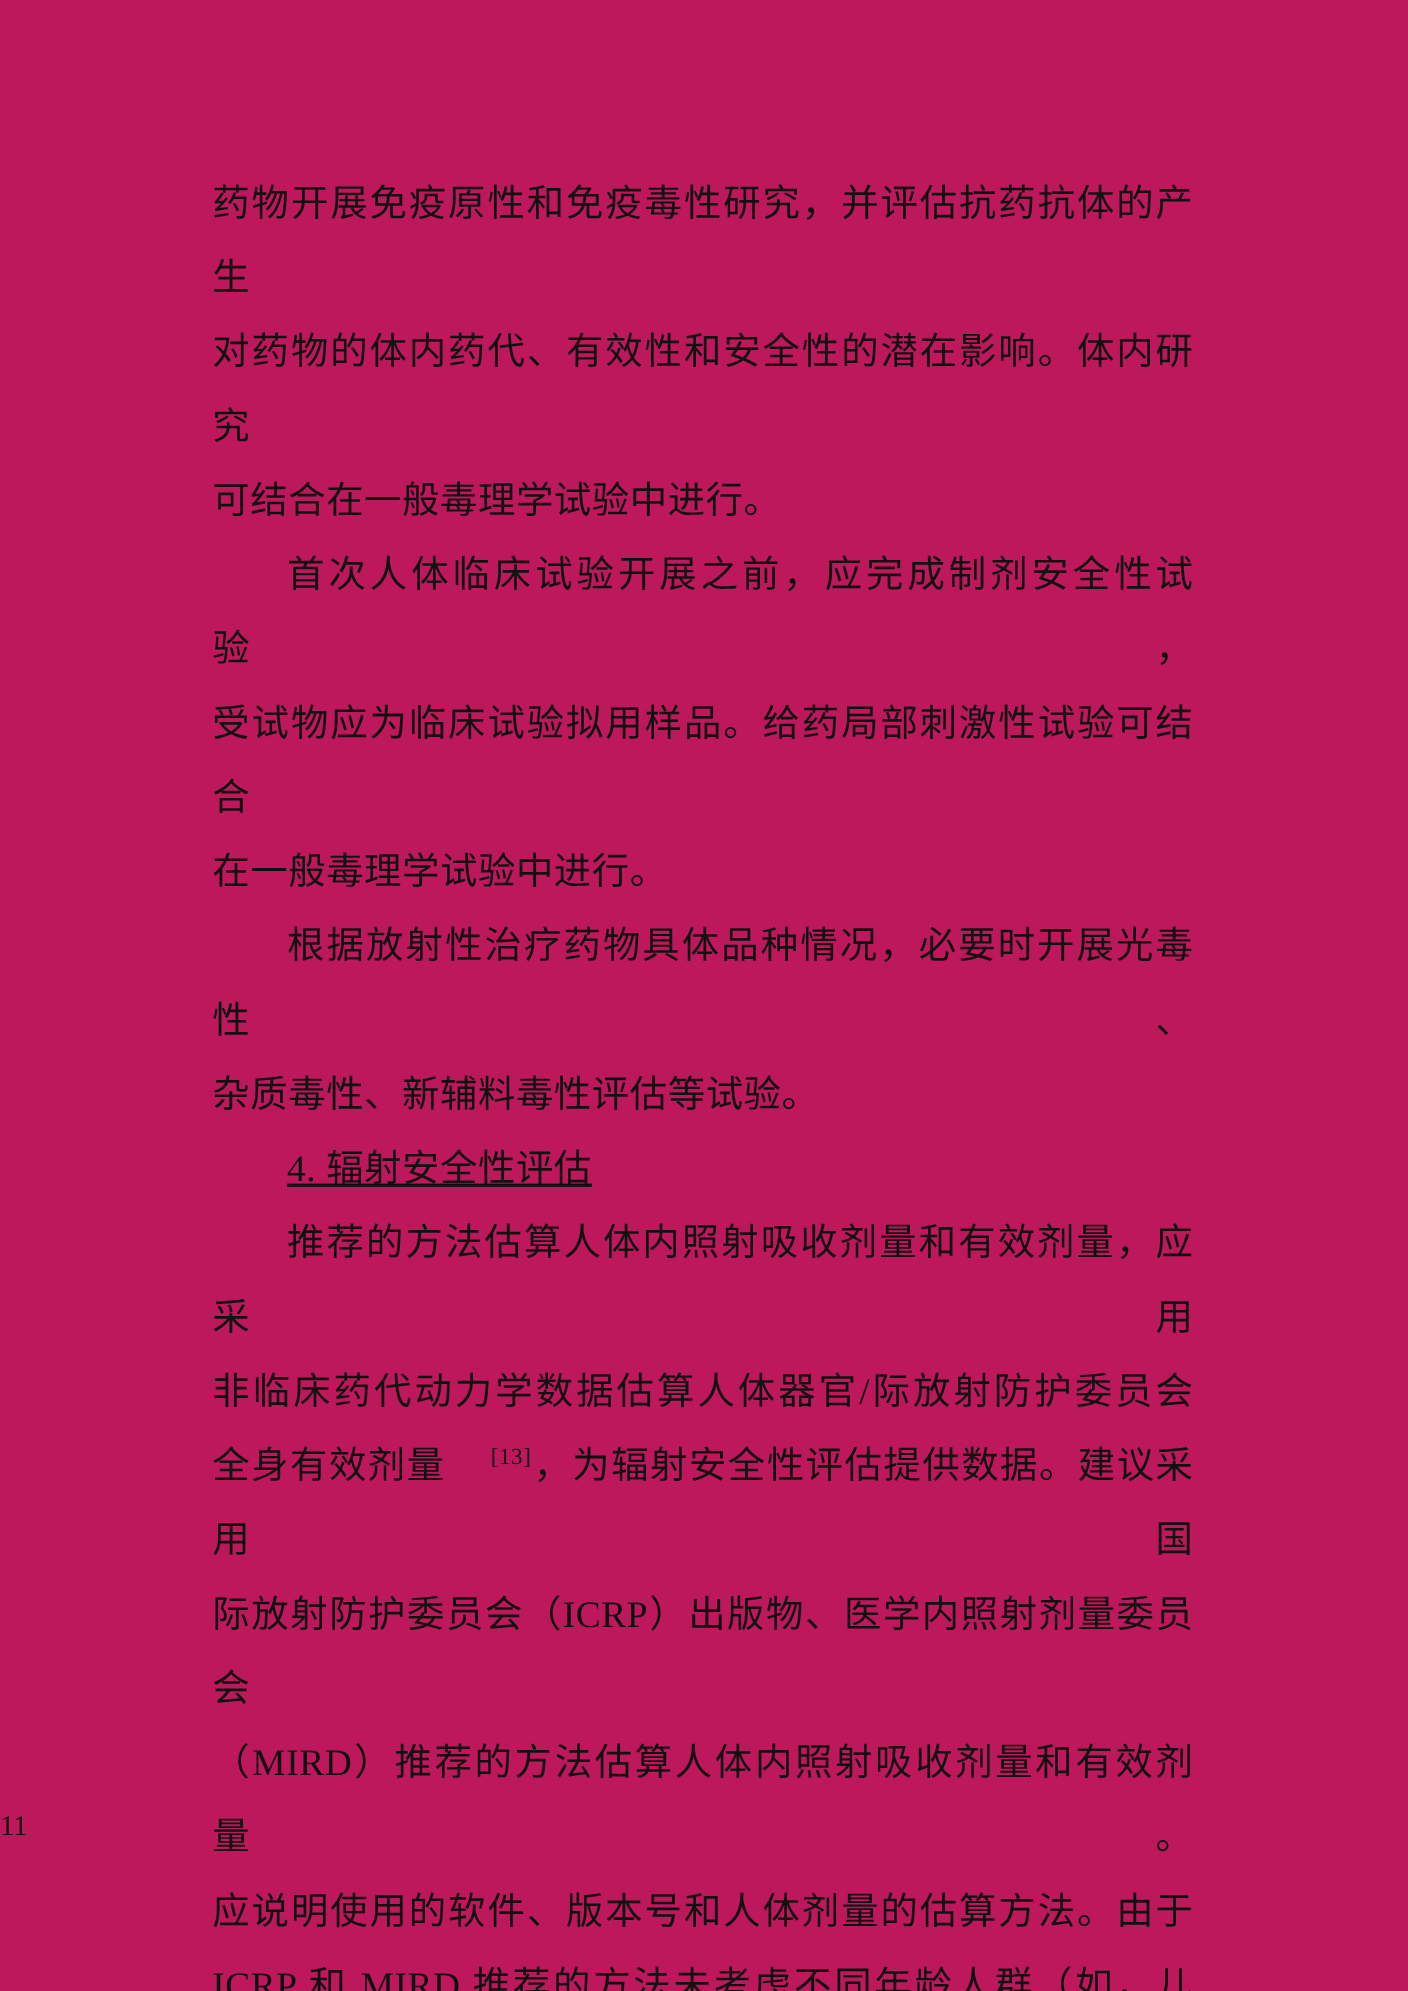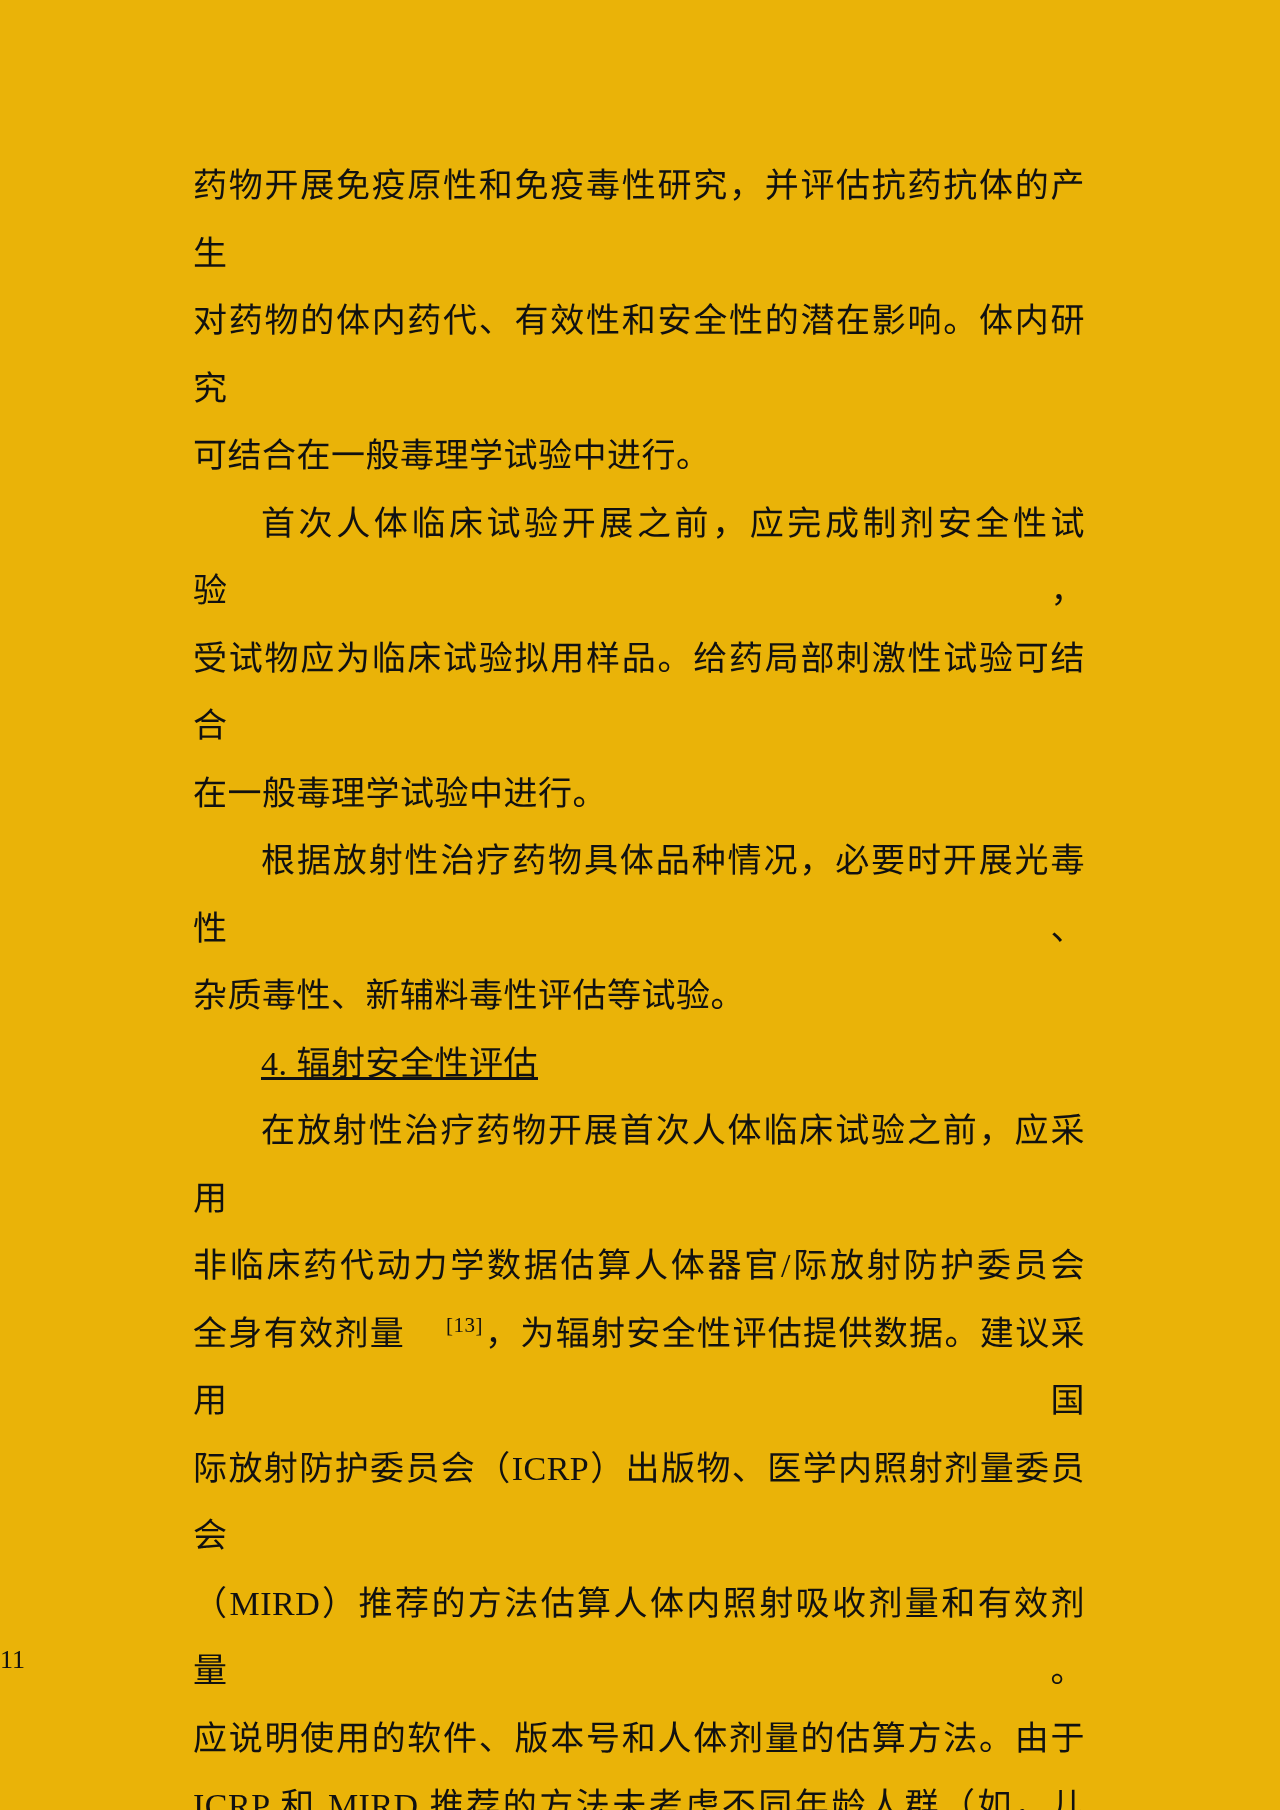--- a/index.html
+++ b/index.html
@@ -4,21 +4,21 @@
 <style>
   html, body {
     margin: 0;
     padding: 0;
     background: #ffffff;
   }
   .page {
     position: relative;
     width: 1280px;
     height: 1810px;
-    background: #eab308;
+    background: #be185d;
     color: #111111;
     font-family: "Liberation Serif", "DejaVu Serif", serif;
     overflow: hidden;
   }
   .text-block {
     position: absolute;
     left: 193px;
     top: 152px;
     width: 892px;
     font-size: 34px;
@@ -76,21 +76,21 @@
     <div class="para">
       <div class="line fill indent">根据放射性治疗药物具体品种情况，必要时开展光毒性、</div>
       <div class="line">杂质毒性、新辅料毒性评估等试验。</div>
     </div>
 
     <div class="para">
       <div class="line heading-num indent">4. 辐射安全性评估</div>
     </div>
 
     <div class="para">
-      <div class="line fill indent">在放射性治疗药物开展首次人体临床试验之前，应采用</div>
+      <div class="line fill indent">推荐的方法估算人体内照射吸收剂量和有效剂量，应采用</div>
       <div class="line fill">非临床药代动力学数据估算人体器官/际放射防护委员会</div>
       <div class="line fill">
         <span>全身有效剂量</span><span class="fn-sup">[13]</span><span>，为辐射安全性评估提供数据。建议采用国</span>
       </div>
       <div class="line fill">际放射防护委员会（ICRP）出版物、医学内照射剂量委员会</div>
       <div class="line fill">（MIRD）推荐的方法估算人体内照射吸收剂量和有效剂量。</div>
       <div class="line fill">应说明使用的软件、版本号和人体剂量的估算方法。由于</div>
       <div class="line fill">ICRP 和 MIRD 推荐的方法未考虑不同年龄人群（如，儿童、</div>
 
     </div>

